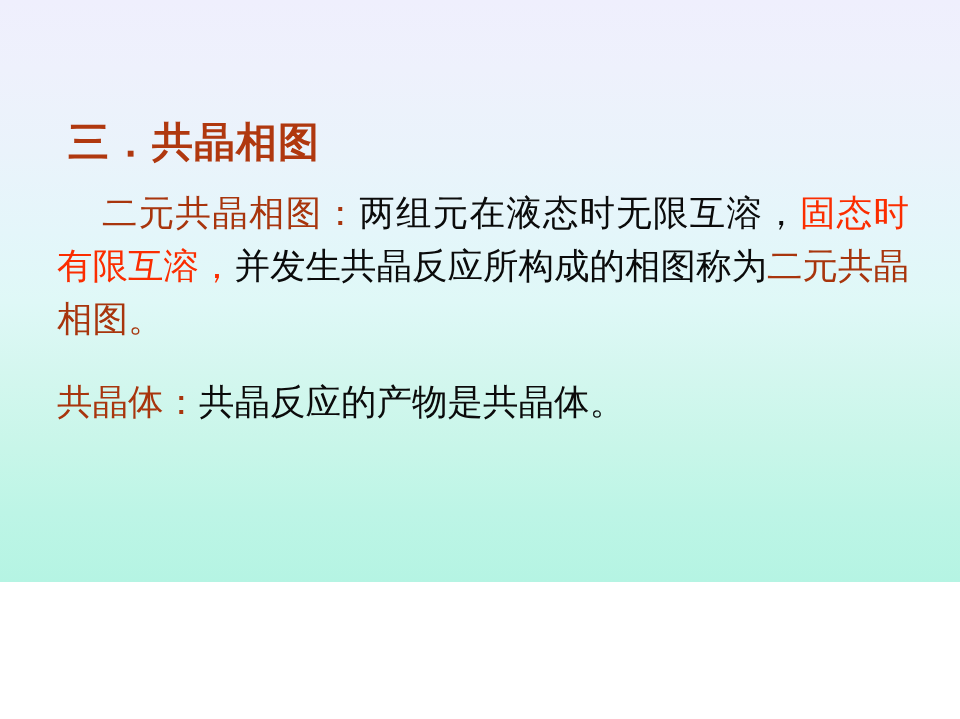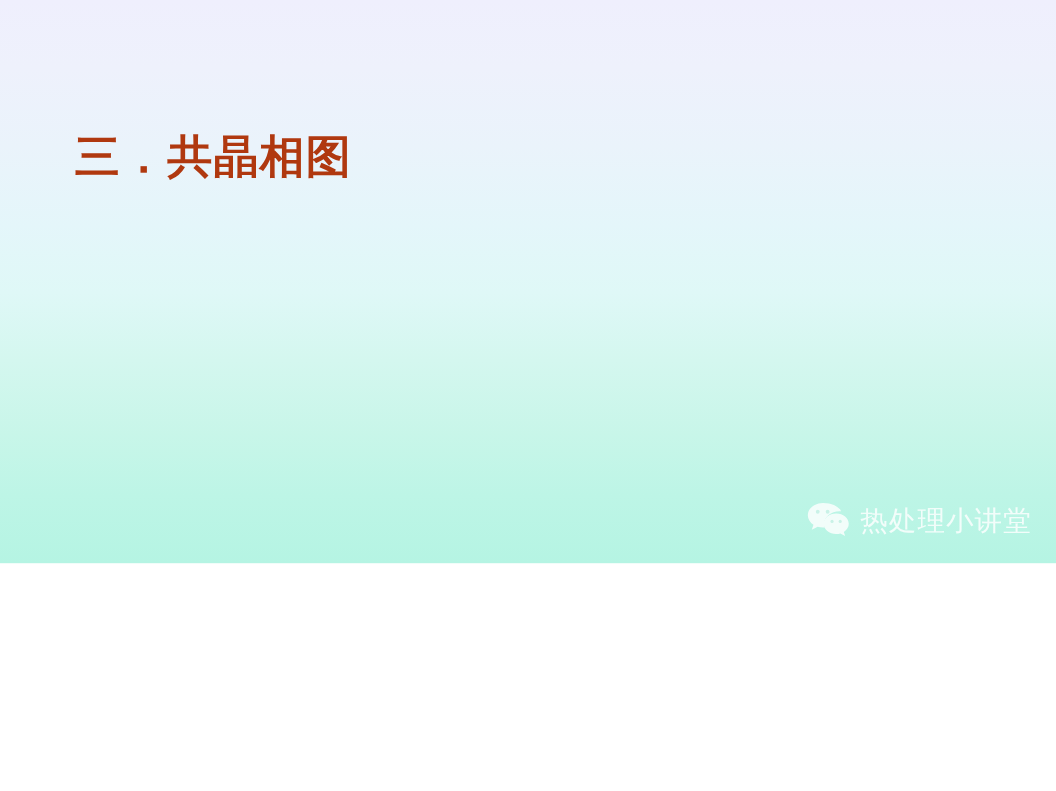--- a/index.html
+++ b/index.html
@@ -10,21 +10,21 @@
   body {
     width: 960px;
     height: 719px;
     overflow: hidden;
     font-family: "DejaVu Serif", "Liberation Serif", serif;
   }
 
   #slide {
     position: relative;
     width: 960px;
-    height: 512px;
+    height: 582px;
     box-sizing: border-box;
     background: linear-gradient(to bottom,
         #efeffd 0%,
         #eef1fc 12%,
         #eaf3fb 26%,
         #e4f6fa 40%,
         #dff8f7 52%,
         #d4f7ef 64%,
         #c8f6e9 77%,
         #bdf5e6 88%,
@@ -105,35 +105,22 @@
 </style>
 </head>
 <body>
 
 <div id="slide">
 
   <h1 id="title">三．共晶相图</h1>
 
   <div id="body-block">
 
+    <p class="para" id="para-1"><span class="brown">二元共晶相图</span><span class="brown">：</span><span class="black">两组元在液态时无限互溶，</span><span class="red">固态时有限互溶，</span><span class="black">并发生共晶反应所构成的相图称为</span><span class="brown">二元共晶相图。</span></p>
 
 
+    <p class="para" id="para-3"><span class="brown">共晶体</span><span class="brown">：</span><span class="black">共晶反应的产物是共晶体。</span></p>
 
 
   </div>
 
-  <div id="watermark">
-    <span>
-      <svg id="wm-logo" viewBox="0 0 40 34" xmlns="http://www.w3.org/2000/svg" aria-hidden="true">
-
-        <path d="M15.2 1.2C7.6 1.2 1.4 6.2 1.4 12.4c0 3.5 2.0 6.6 5.1 8.7l-1.5 4.5 5.3-2.7c1.5 .4 3.1 .6 4.9 .6 .5 0 1.0 0 1.5-.06-.33-1.0-.5-2.0-.5-3.1 0-6.4 6.2-11.6 13.9-11.6 .5 0 1.0 .02 1.5 .07C30.3 4.9 23.5 1.2 15.2 1.2z" fill="#ffffff"></path>
-        <circle cx="10.4" cy="9.2" r="1.75" fill="#cdf2e8"></circle>
-        <circle cx="19.4" cy="9.2" r="1.75" fill="#cdf2e8"></circle>
-
-        <path d="M38.6 20.2c0-5.1-5.1-9.3-11.4-9.3s-11.4 4.2-11.4 9.3c0 5.1 5.1 9.3 11.4 9.3 1.3 0 2.6-.18 3.8-.5l4.3 2.2-1.2-3.6c2.8-1.7 4.5-4.4 4.5-7.4z" fill="#ffffff"></path>
-        <circle cx="23.4" cy="18.0" r="1.45" fill="#cdf2e8"></circle>
-        <circle cx="30.8" cy="18.0" r="1.45" fill="#cdf2e8"></circle>
-      </svg>
-    </span>
-    <span id="wm-text">热处理小讲堂</span>
-  </div>
 
 </div>
 
 </body></html>

